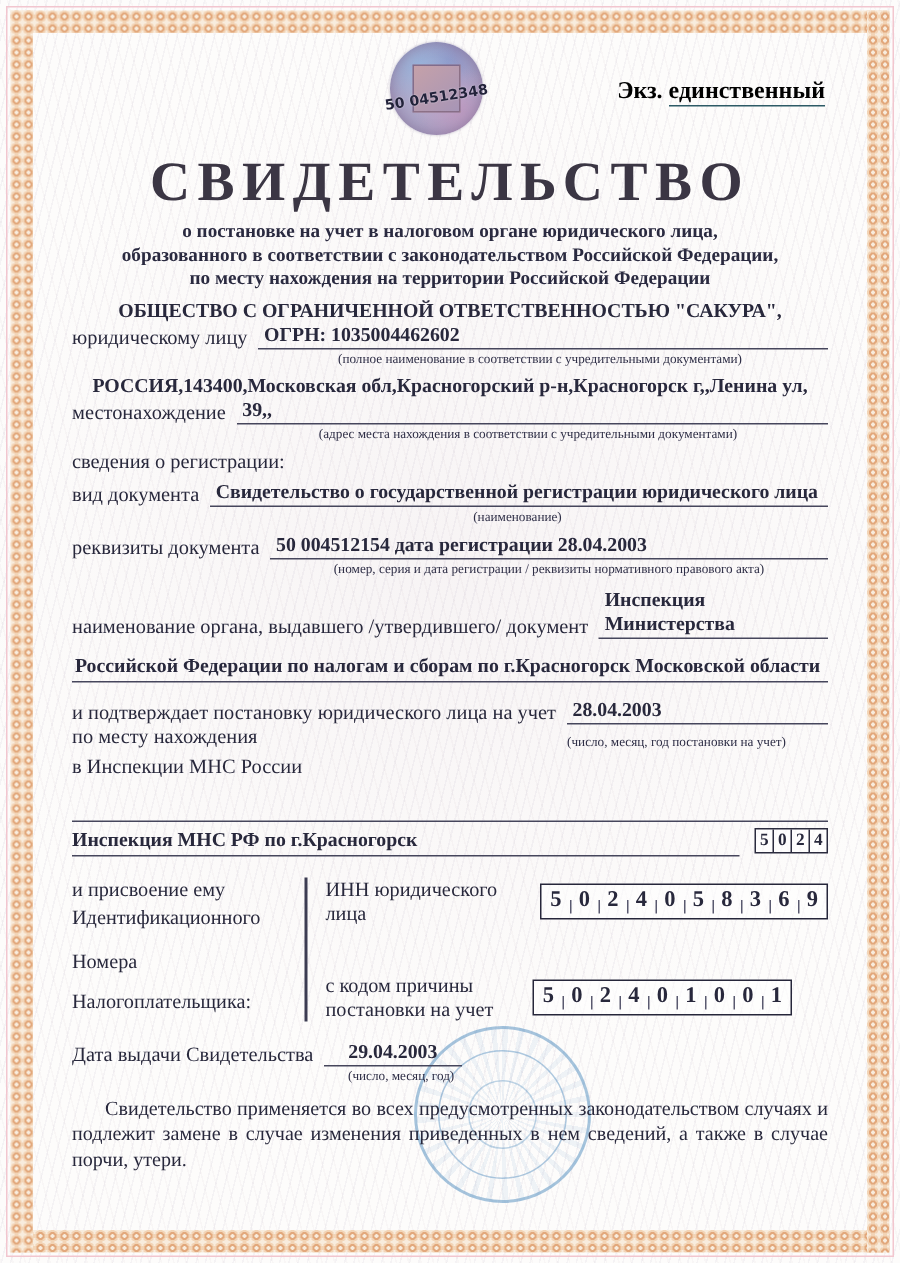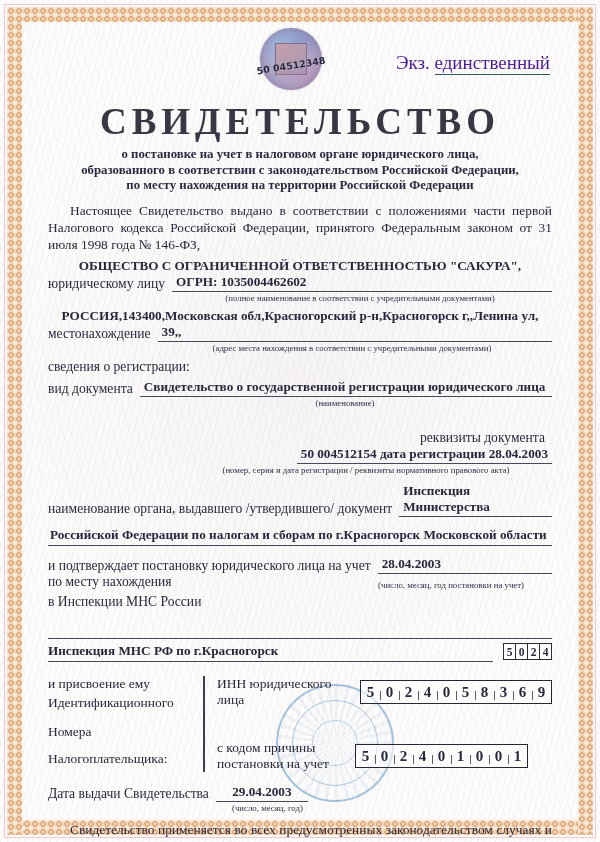--- a/index.html
+++ b/index.html
@@ -44,39 +44,39 @@
   .holo-sq {
     position:absolute; inset:15px; background:linear-gradient(140deg,#c5a1a9,#a795b6);
     border:1px solid rgba(75,55,90,.45);
   }
   .holo-num {
     position:absolute; left:-4px; right:-4px; top:32px; text-align:center;
     transform:rotate(-9deg);
     font-family:"DejaVu Sans", sans-serif; font-size:9.5px; font-weight:bold;
     color:#22223a; text-shadow:0 0 1px #e8e4f0;
   }
-  .copy-label { position:absolute; right:2px; top:30px; font-size:19px; font-weight:normal; color:#4c1d95; }
+  .copy-label { position:absolute; right:2px; top:30px; font-size:16px; font-weight:bold; color:#000000; }
   .copy-label .uline { border-bottom:1.3px solid #2d5a66; padding-bottom:1px; }
 
   .ministry { text-align:center; font-size:15.2px; color:#2d2d44; word-spacing:7px; letter-spacing:.6px; margin-top:8px; }
   .doc-title { text-align:center; font-size:37px; font-weight:bold; letter-spacing:5px; color:#3b3644; margin-top:2px; }
   .subtitle { text-align:center; font-weight:bold; font-size:12.8px; line-height:1.22; color:#2a2a40; margin-top:4px; }
   .intro { font-size:13.4px; text-align:justify; text-indent:22px; line-height:1.28; margin-top:8px; }
 
   .val-center { text-align:center; font-weight:bold; font-size:13.2px; margin-top:5px;font-family:Liberation Serif, serif; }
   .frow { display:flex; align-items:flex-end; }
   .flabel { white-space:nowrap; font-size:13.6px; padding-right:7px; }
   .fline { flex:1; border-bottom:1.3px solid #46465c; font-weight:bold; font-size:13.2px; padding:0 4px 1px; }
   .caption-row { display:flex; }
   .caption { font-size:8.8px; color:#2e2e46; text-align:center; flex:1; padding-top:1px; }
   .caption.right { text-align:right; padding-right:28px; }
   .spacer-120 { width:120px; } .spacer-104 { width:104px; } .spacer-90 { width:90px; } .spacer-132 { width:132px; }
 
   .reg-heading { font-size:13.6px; margin-top:6px; }
-  .gap4 { margin-top:4px; } .gap6 { margin-top:22px;flex-direction:column; } .gap8 { margin-top:8px; } .gap10 { margin-top:10px; }
+  .gap4 { margin-top:4px; } .gap6 { margin-top:6px; } .gap8 { margin-top:8px; } .gap10 { margin-top:10px; }
 
   .full-uline { border-bottom:1.3px solid #46465c; font-weight:bold; font-size:13.2px; padding:0 2px 2px; margin-top:10px; }
 
   
   .insp-row { display:flex; align-items:center; border-top:1.3px solid #46465c; margin-top:28px; padding-top:1px; }
   .insp-text { flex:1; border-bottom:1.3px solid #46465c; font-weight:bold; font-size:13.2px; padding:3px 4px 2px 0; }
   .code-box { display:flex; border:1.5px solid #2b2b3e; margin-left:10px; margin-top:1px; background:rgba(255,255,255,.55); }
   .ccell { width:11px; height:15px; display:flex; align-items:center; justify-content:center;
            font-size:11.5px; font-weight:bold; border-left:1.4px solid #2b2b3e; }
   .ccell:first-child { border-left:none; }
@@ -134,21 +134,20 @@
         <span class="uline">единственный</span>
       </div>
     </div>
 
     <div class="doc-title">СВИДЕТЕЛЬСТВО</div>
     <div class="subtitle">
       <div>о постановке на учет в налоговом органе юридического лица,</div>
       <div>образованного в соответствии с законодательством Российской Федерации,</div>
       <div>по месту нахождения на территории Российской Федерации</div>
     </div>
-    <div class="intro">Настоящее Свидетельство выдано в соответствии с положениями части первой Налогового кодекса Российской Федерации, принятого Федеральным законом от 31 июля 1998 года № 146-ФЗ,</div>
 
     <div class="val-center">ОБЩЕСТВО С ОГРАНИЧЕННОЙ ОТВЕТСТВЕННОСТЬЮ "САКУРА",</div>
     <div class="frow">
       <span class="flabel">юридическому лицу</span>
       <span class="fline">ОГРН: 1035004462602</span>
     </div>
     <div class="caption-row">
       <span class="spacer-120"></span>
       <span class="caption">(полное наименование в соответствии с учредительными документами)</span>
     </div>

